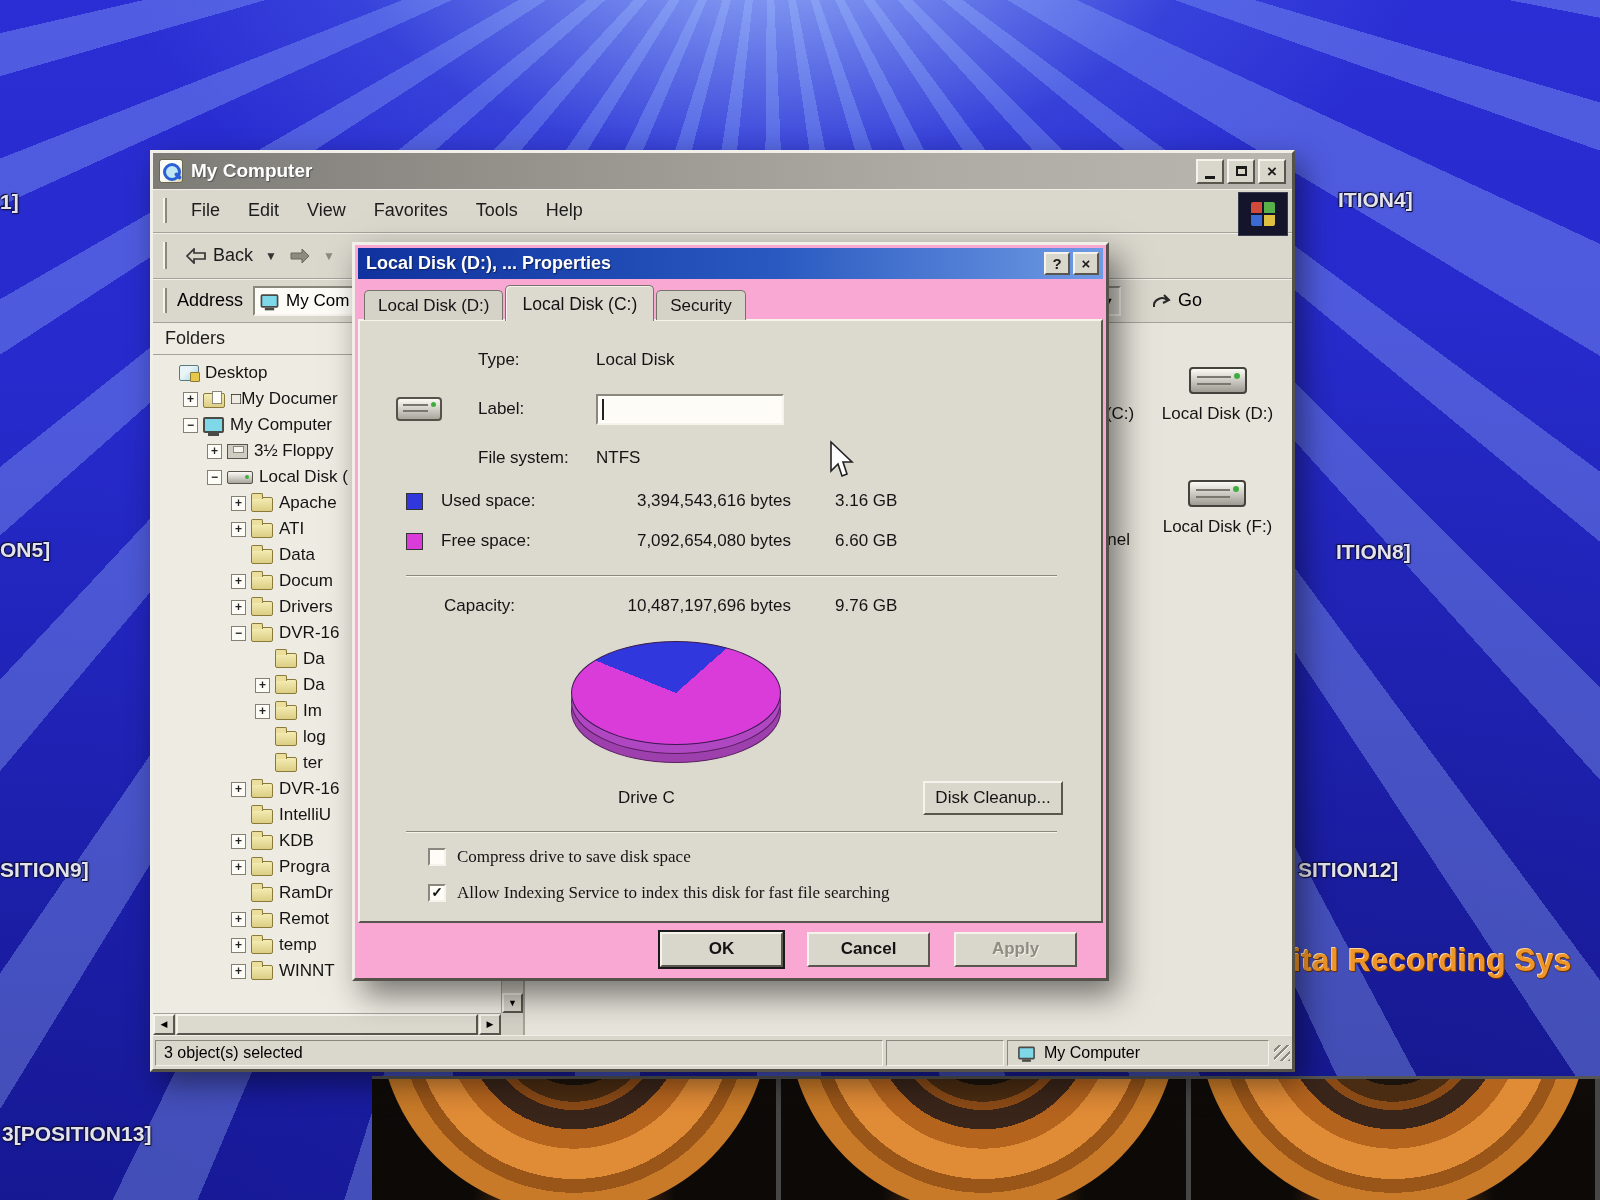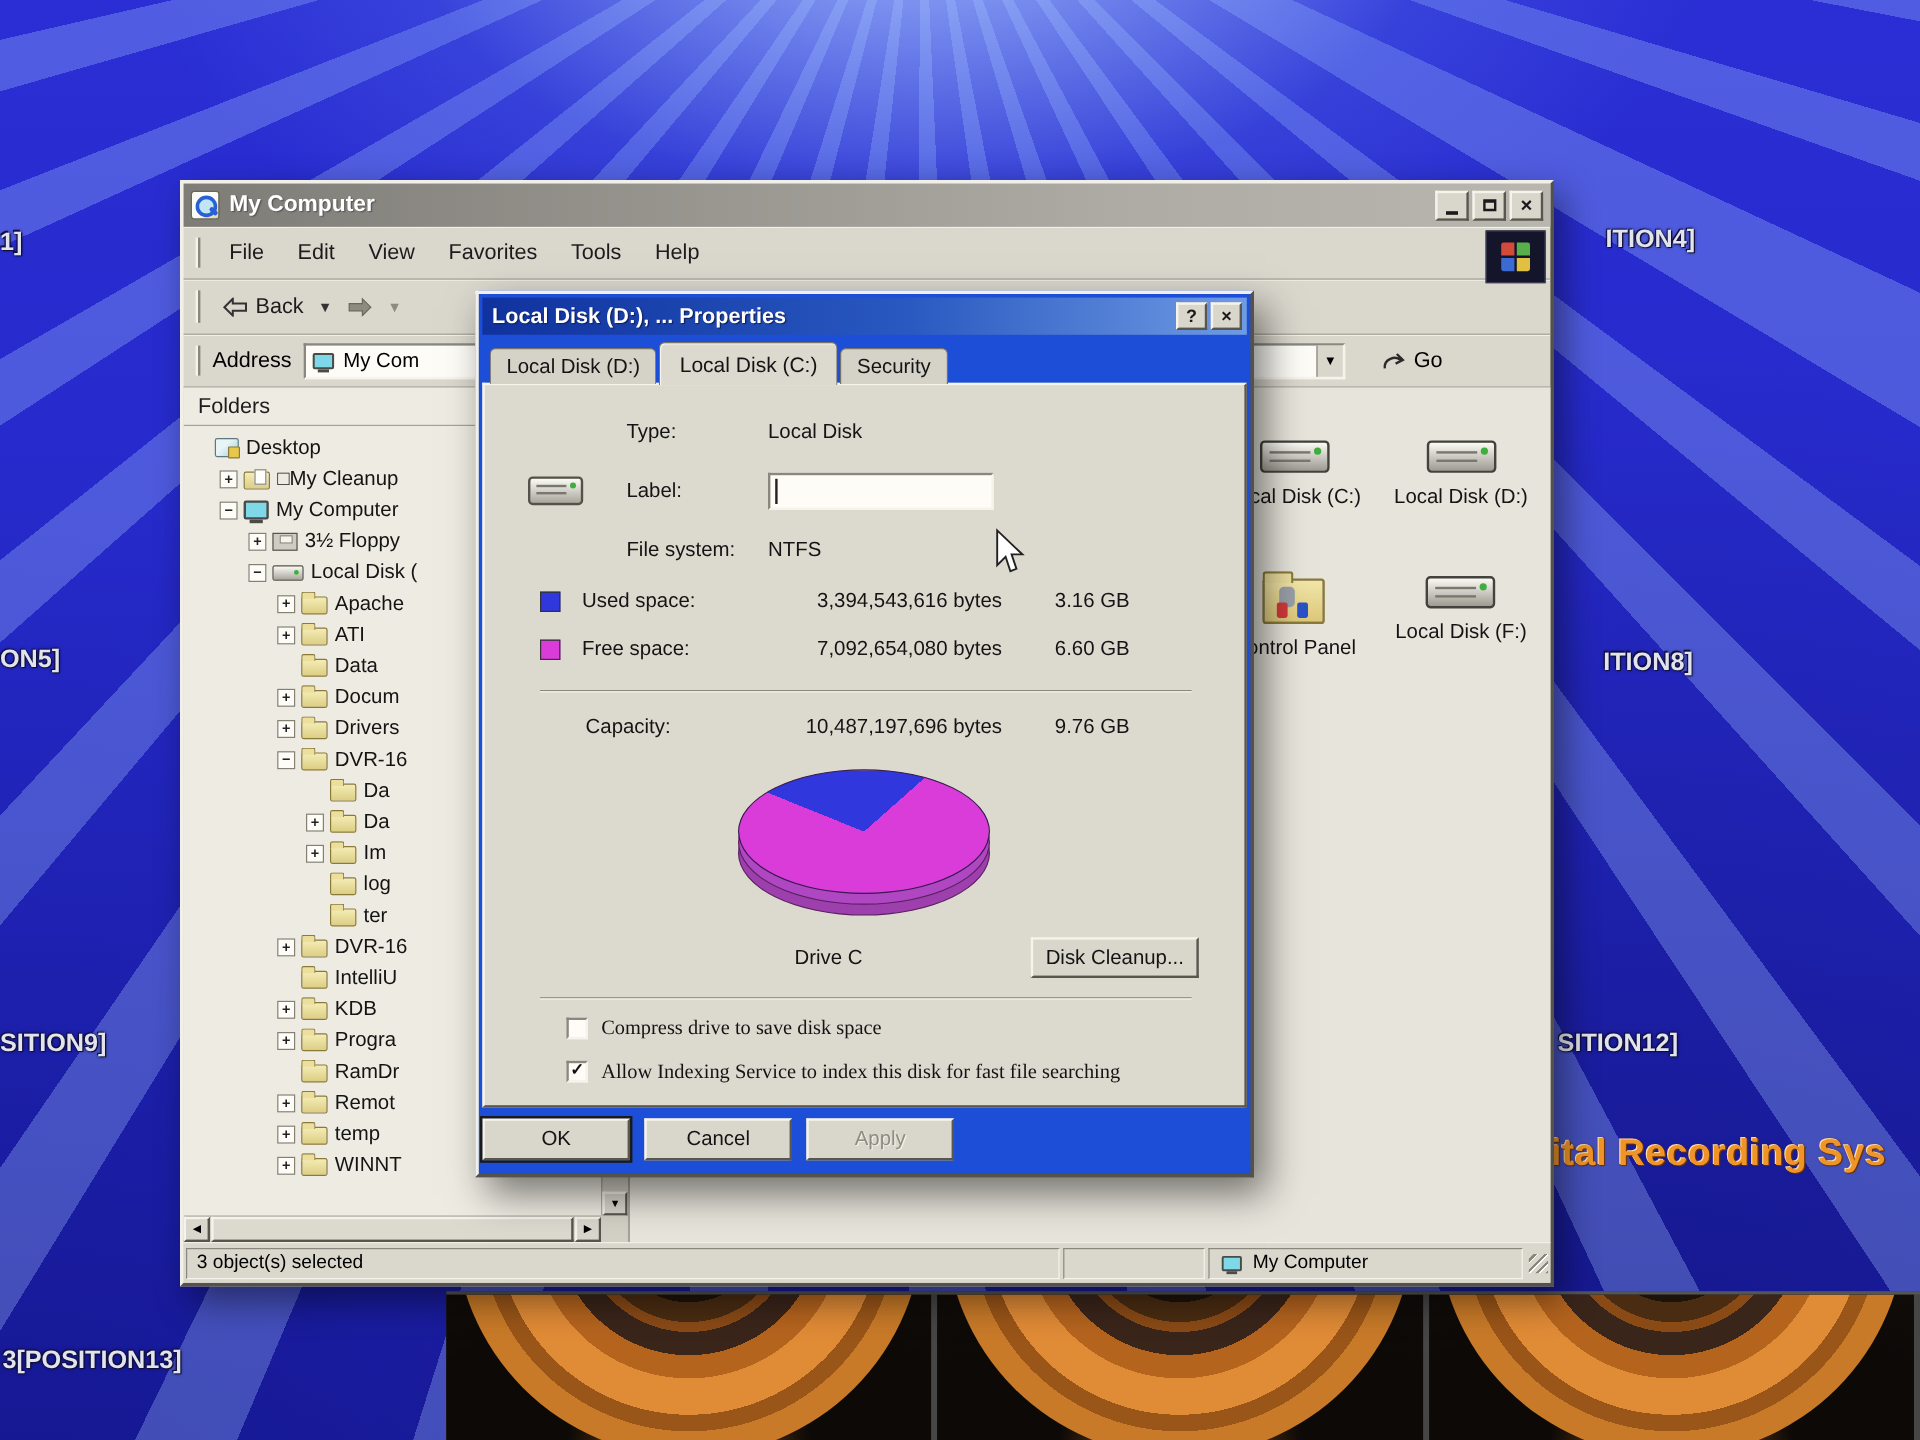--- a/index.html
+++ b/index.html
@@ -147,22 +147,22 @@
   .bi-drive::before { content:''; position:absolute; left:6px; top:7px; right:14px; height:5px;
     border-top:2px solid #7a776e; border-bottom:2px solid #7a776e; }
   .bi-drive::after { content:''; position:absolute; right:5px; top:4px; width:6px; height:6px; background:#3fae3f; border-radius:50%; }
   .bi-cp { width:52px; height:38px; background:linear-gradient(#f2e6a8,#dcc87a); border:2px solid #8a7a3a; border-radius:3px; position:relative; margin-top:2px; }
   .bi-cp::before { content:''; position:absolute; left:-2px; top:-8px; width:22px; height:8px;
     background:#ecdf9e; border:2px solid #8a7a3a; border-bottom:none; border-radius:3px 3px 0 0; }
   .bi-cp::after { content:''; position:absolute; left:10px; top:18px; width:9px; height:13px; background:#d23a3a; border-radius:2px;
     box-shadow:17px 0 0 #2a52c8, 4px -11px 0 2px #9aa0a8; }
 
   
-  .dlg { position:absolute; left:352px; top:242px; width:649px; z-index:10; background:#1d4ed8;
-    border:3px solid; border-color:#f2efe8 #55524a #55524a #f2efe8; box-shadow:10px 14px 30px rgba(0,0,0,.5); padding:3px;margin-left:44px; }
+  .dlg { position:absolute; left:352px; top:242px; width:757px; z-index:10; background:#f9a8d4;
+    border:3px solid; border-color:#f2efe8 #55524a #55524a #f2efe8; box-shadow:10px 14px 30px rgba(0,0,0,.5); padding:3px; }
   .dlg-titlebar { height:31px; display:flex; align-items:center; padding:0 4px 0 8px;
     background:linear-gradient(90deg,#10329e,#2858c0 55%,#6f9ae4); }
   .dlg-title { color:#fff; font-size:18px; font-weight:bold; text-shadow:1px 1px 1px #10205a; }
   .dlg-tbtns { margin-left:auto; display:flex; gap:3px; }
   .dbtn { width:26px; height:23px; background:#d9d6cc; border:2px solid; border-color:#f6f3ec #59564e #59564e #f6f3ec;
     font-size:15px; font-weight:bold; color:#1a1a1a; display:flex; align-items:center; justify-content:center; }
   .dlg-tabs { display:flex; align-items:flex-end; height:40px; padding:6px 4px 0 6px; }
   .tab { font-size:17px; color:#141414; padding:5px 13px 4px; background:#d5d2c8;
     border:1px solid #75726a; border-bottom:none; border-radius:5px 5px 0 0; margin-right:2px; position:relative; top:1px; }
   .tab.active { background:#dcd9cf; padding:8px 16px 6px; top:2px; z-index:2;
@@ -198,21 +198,21 @@
     background:#b047c2; border:1px solid #5a2060; }
   .pie-top { position:absolute; left:0; top:0; width:210px; height:104px; border-radius:50%; border:1px solid #3a1a50; }
   .pie-foot { display:flex; align-items:center; margin-top:14px; }
   .pie-caption { margin-left:258px; }
   .cleanup-btn { margin-left:auto; margin-right:38px; width:140px; height:34px; font-size:17px;
     background:#d9d6cc; border:2px solid; border-color:#f6f3ec #59564e #59564e #f6f3ec;
     display:flex; align-items:center; justify-content:center; }
   .cb-row { display:flex; align-items:center; height:36px; margin-left:68px; gap:11px;font-family:Liberation Serif, serif; }
   .cb-box { width:18px; height:18px; flex:none; background:#fdfcf7; border:2px solid; border-color:#8a877e #f6f3ec #f6f3ec #8a877e;
     font-size:14px; font-weight:bold; line-height:14px; text-align:center; color:#111; }
-  .dlg-buttons { display:flex; align-items:center; height:52px; gap:12px; padding-right:26px; }
+  .dlg-buttons { display:flex; justify-content:flex-end; align-items:center; height:52px; gap:24px; padding-right:26px;font-weight:bold; }
   .btn { width:123px; height:35px; font-size:17px; color:#141414; background:#d9d6cc;
     border:2px solid; border-color:#f6f3ec #59564e #59564e #f6f3ec; display:flex; align-items:center; justify-content:center; }
   .btn.default { outline:2px solid #1a1a1a; }
   .btn.disabled { color:#8f8c82; text-shadow:1px 1px 0 #f2efe8; }
 
   .cursor { position:absolute; left:828px; top:440px; z-index:50; }
 </style>
 </head>
 <body>
 
@@ -303,21 +303,21 @@
       <div class="pane-header">Folders</div>
       <div class="tree" id="tree">
           <div class="tree-row" style="padding-left: 6px; text-align: center;">
             <span class="expander none"></span>
             <span class="ti ti-desktop"></span>
             <span class="tree-label">Desktop</span>
           </div>
           <div class="tree-row" style="padding-left: 30px;">
             <span class="expander">+</span>
             <span class="ti ti-mydocs"></span>
-            <span class="tree-label">□My Cleanup</span>
+            <span class="tree-label">□My Documer</span>
           </div>
           <div class="tree-row" style="padding-left: 30px;">
             <span class="expander">−</span>
             <span class="ti ti-computer"></span>
             <span class="tree-label">My Computer</span>
           </div>
           <div class="tree-row" style="padding-left: 54px;">
             <span class="expander">+</span>
             <span class="ti ti-floppy"></span>
             <span class="tree-label">3½ Floppy</span>

